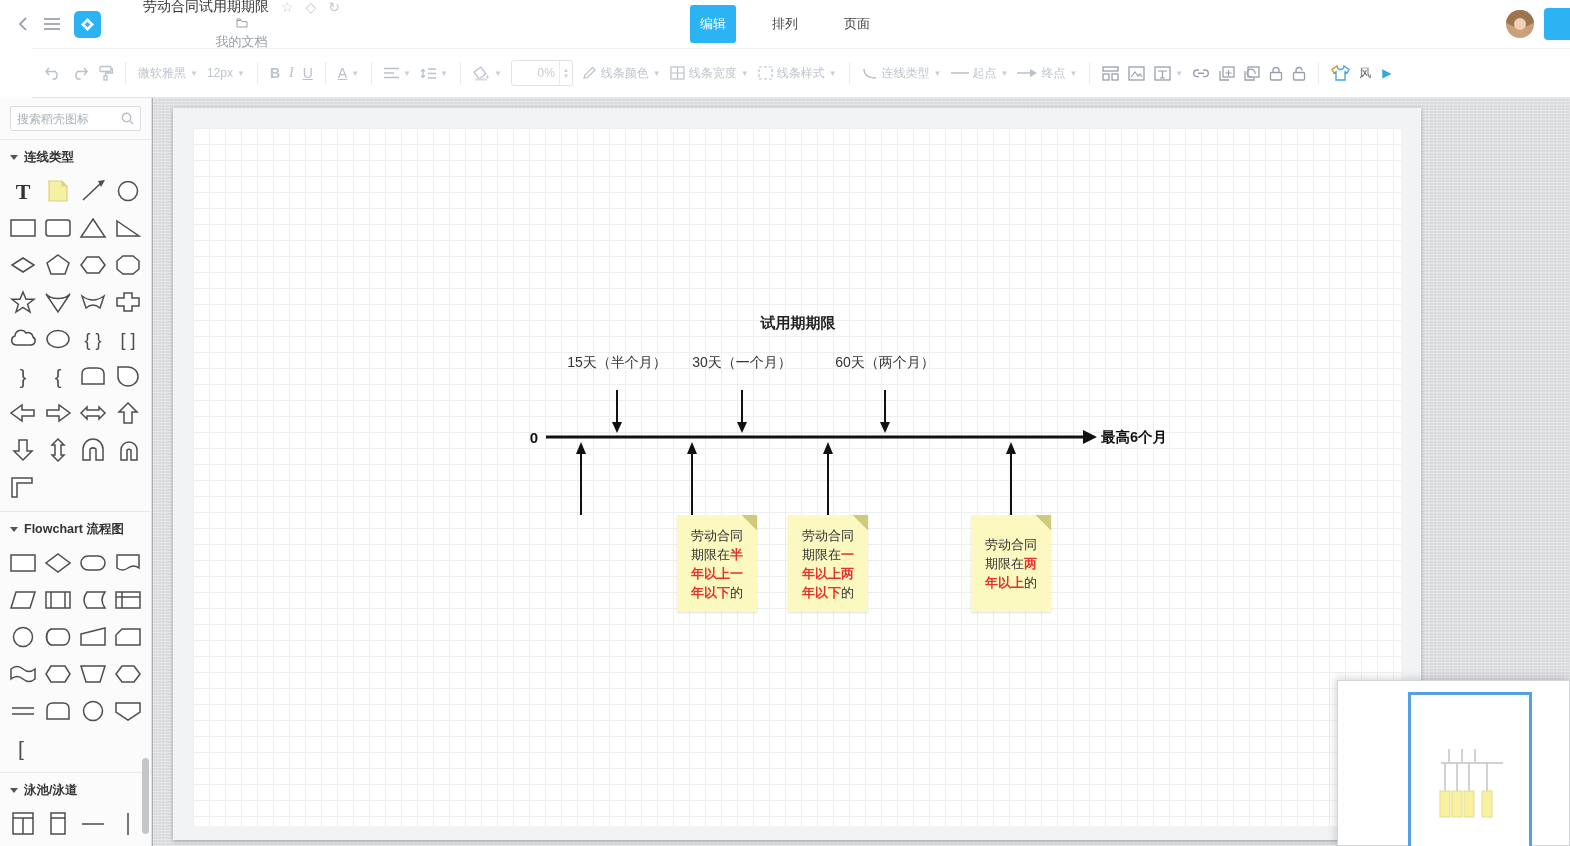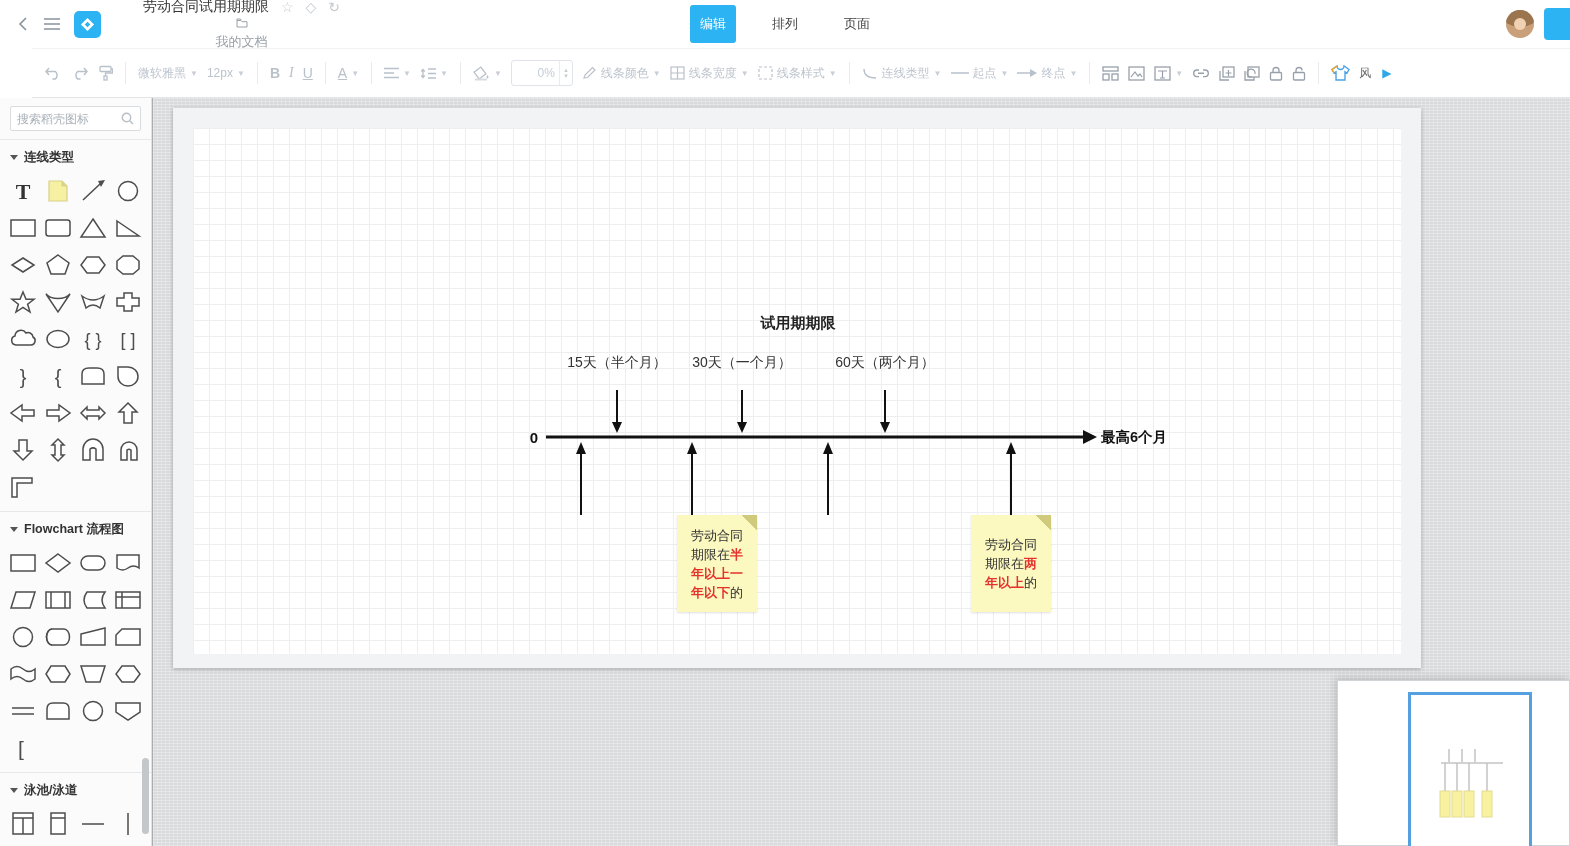--- a/index.html
+++ b/index.html
@@ -58,21 +58,21 @@
   .shape-svg * { vector-effect:non-scaling-stroke; }
   .sb-scroll { position:absolute; right:2px; top:660px; width:7px; height:76px; border-radius:4px; background:#c4c7ca; }
 
   
   .canvas { flex:1; position:relative; border-left:1px solid #a9acb0; overflow:hidden;
     background-color:#d9dadc;
     background-image:
       repeating-linear-gradient(0deg, rgba(255,255,255,.32) 0 1px, transparent 1px 3px),
       repeating-linear-gradient(90deg, rgba(255,255,255,.22) 0 1px, transparent 1px 4px);
   }
-  .page { position:absolute; left:20px; top:10px; width:1248px; height:560px; background:#f2f3f4; box-shadow:0 1px 4px rgba(0,0,0,.28); }
+  .page { position:absolute; left:20px; top:10px; width:1248px; height:732px; background:#f2f3f4; box-shadow:0 1px 4px rgba(0,0,0,.28); }
   .grid-area { position:absolute; left:20px; top:20px; right:20px; bottom:14px; background-color:#fff;
     background-image:
       linear-gradient(#eceeef 1px, transparent 1px),
       linear-gradient(90deg, #eceeef 1px, transparent 1px),
       linear-gradient(#e2e4e6 1px, transparent 1px),
       linear-gradient(90deg, #e2e4e6 1px, transparent 1px);
     background-size:16px 16px,16px 16px,80px 80px,80px 80px; }
   .overlay { position:absolute; left:0; top:0; width:1248px; height:728px; pointer-events:none; }
   .diagram-title { position:absolute; left:625px; top:206px; transform:translateX(-50%); font-size:15px; font-weight:bold; color:#222; }
   .milestone-label { position:absolute; top:246px; transform:translateX(-50%); font-size:14px; color:#333; white-space:nowrap; }
@@ -688,20 +688,23 @@
         <div class="diagram-title">试用期期限</div>
         <div class="tl-origin">0</div>
         <div class="tl-end">最高6个月</div>
 
       <div class="milestone-label" style="left: 444px;">15天（半个月）</div>
           <div class="milestone-label" style="left: 569px;">30天（一个月）</div>
           <div class="milestone-label" style="left: 712px;">60天（两个月）</div>
           <div class="note" style="left: 504px;">
             <div><span>劳动合同期限在</span><span class="red">半年以上一年以下</span><span>的</span></div>
           </div>
+          <div class="note" style="left: 615px;">
+            <div><span>劳动合同期限在</span><span class="red">一年以上两年以下</span><span>的</span></div>
+          </div>
           <div class="note" style="left: 798px;">
             <div><span>劳动合同期限在</span><span class="red">两年以上</span><span>的</span></div>
           </div>
         </div>
 
       <div class="minimap">
         <div class="mm-viewport">
           <svg width="118" height="154" viewBox="0 0 118 154">
             <g stroke="#c3c3c3" stroke-width="1.5" fill="none">
               <line x1="30" y1="68" x2="92" y2="68"></line>

